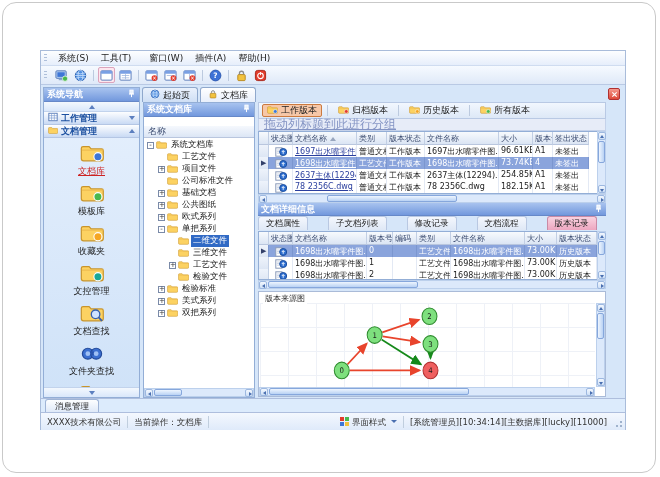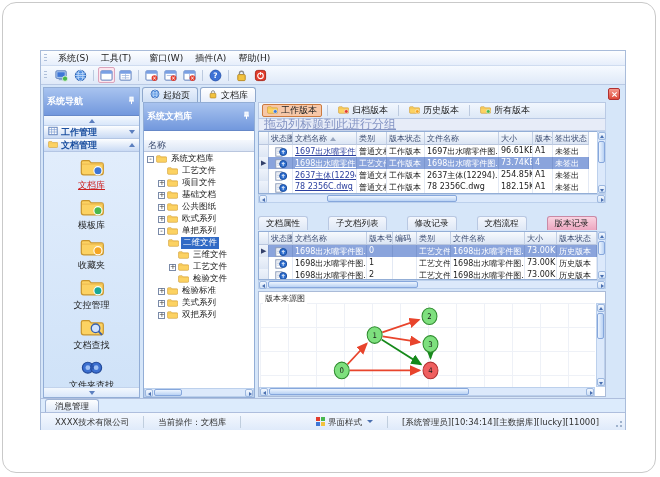--- a/index.html
+++ b/index.html
@@ -13,21 +13,21 @@
   .mitem { padding:0 6px; height:13px; line-height:13px; cursor:default; }
   .msep, .tsep { width:1px; height:11px; background:#bccadf; margin:0 3px; }
   .toolbar { position:absolute; left:0; top:15px; width:100%; height:19px; display:flex; align-items:center; background:linear-gradient(#f6faff,#dfe9f8); border-bottom:1px solid #b9c9e4; }
   .tbtn { width:17px; height:16px; display:flex; align-items:center; justify-content:center; border:1px solid transparent; border-radius:2px; margin:0 1px; }
   .tbtn svg { width:13px; height:13px; }
   .tbtn.active { background:#fde7ef; border-color:#dba4bc; }
 
   
   .main { position:absolute; left:0; top:34px; width:100%; height:313px; }
   .sidebar { position:absolute; left:2px; top:2px; width:97px; height:311px; border:1px solid #93aed6; background:linear-gradient(#e6f0fd,#cfe2f8); display:flex; flex-direction:column; }
-  .hdr { height:28px; background:linear-gradient(#a8c3ef,#7298dd); border-bottom:1px solid #6688c8; color:#fff; font-weight:bold; display:flex; align-items:center; padding:0 3px; }
+  .hdr { height:14px; background:linear-gradient(#a8c3ef,#7298dd); border-bottom:1px solid #6688c8; color:#fff; font-weight:bold; display:flex; align-items:center; padding:0 3px; }
   .hdr .sp { flex:1; }
   .hdr svg { width:9px; height:9px; }
   .sb-collapse,.sb-more { height:10px; display:flex; align-items:center; justify-content:center; background:linear-gradient(#f3f8fe,#d9e7fa); border-bottom:1px solid #c2d3ec; }
   .sb-more { border-top:1px solid #c2d3ec; border-bottom:none; }
   .tri-u { width:0;height:0;border-left:3px solid transparent;border-right:3px solid transparent;border-bottom:4px solid #5c7fbf; }
   .tri-d { width:0;height:0;border-left:3px solid transparent;border-right:3px solid transparent;border-top:4px solid #5c7fbf; }
   .panelhdr { height:13px; display:flex; align-items:center; gap:3px; padding:0 4px; background:linear-gradient(#fdfeff,#c9daf4); border-bottom:1px solid #b4c6e4; color:#1c50a0; font-weight:bold; }
   .panelhdr svg { width:10px; height:10px; }
   .panelhdr .sp { flex:1; }
   .sb-items { flex:1; display:flex; flex-direction:column; align-items:center; padding-top:5px; overflow:hidden; }
@@ -102,21 +102,21 @@
   .garea { position:absolute; left:1px; top:11px; right:10px; bottom:9px;
     background-image:linear-gradient(#eef1f7 1px, transparent 1px),linear-gradient(90deg,#eef1f7 1px, transparent 1px);
     background-size:28px 24px; }
   .garea svg { width:100%; height:100%; }
   .gv { top:11px; bottom:9px; height:auto; } .gh { bottom:0; top:auto; width:calc(100% - 10px); }
 
   
   .msgrow { position:absolute; left:0; top:347px; width:100%; height:14px; background:#dcebfc; border-top:1px solid #aebedd; }
   .msgtab { display:inline-block; margin-left:4px; height:13px; padding:0 9px; line-height:12px; background:linear-gradient(#fdfeff,#dfe9f8); border:1px solid #9fb4d6; border-bottom:none; border-radius:3px 3px 0 0; font-size:8.5px; }
   .statusbar { position:absolute; left:0; top:361px; width:100%; height:18px; background:linear-gradient(#f4f8fe,#dfeafa); border-top:1px solid #aebedd; display:flex; align-items:center; font-size:8.5px; color:#333; }
-  .sseg { padding:0 14px; height:12px; line-height:12px; border-right:1px solid #c0cede; display:flex; align-items:center; gap:3px; }
+  .sseg { padding:0 6px; height:12px; line-height:12px; border-right:1px solid #c0cede; display:flex; align-items:center; gap:3px; }
   .sseg.nb { border-right:none; }
   .stylegrid { display:grid; grid-template-columns:4px 4px; grid-template-rows:4px 4px; gap:1px; }
   .stylegrid i { display:block; }
   .dropcaret { width:0;height:0;border-left:3px solid transparent;border-right:3px solid transparent;border-top:3px solid #4a6fb0; margin-left:2px; }
   .sgrip { width:10px; height:10px; margin:0 2px 0 0; background:
     radial-gradient(circle at 8px 2px,#9fb2cc 1px,transparent 1.3px),
     radial-gradient(circle at 8px 6px,#9fb2cc 1px,transparent 1.3px),
     radial-gradient(circle at 4px 6px,#9fb2cc 1px,transparent 1.3px); align-self:flex-end; }
 </style>
 </head>
@@ -364,20 +364,28 @@
               </div>
               <div class="tnode" style="padding-left: 14px;">
                 <span class="texp">+</span>
                 <span class=""><svg viewBox="0 0 20 16">
                     <path d="M1 4.5Q1 3 2.5 3h5l1.8 2H18q1.5 0 1.5 1.5V13q0 2-2 2H3q-2 0-2-2z" fill="#fcd262" stroke="#c9952b"></path>
                     <path d="M1.5 6h18" stroke="#eebd52"></path>
                   </svg></span>
                 <span class="tlabel">项目文件</span>
               </div>
               <div class="tnode" style="padding-left: 14px;">
+                <span class="texp none"></span>
+                <span class=""><svg viewBox="0 0 20 16">
+                    <path d="M1 4.5Q1 3 2.5 3h5l1.8 2H18q1.5 0 1.5 1.5V13q0 2-2 2H3q-2 0-2-2z" fill="#fcd262" stroke="#c9952b"></path>
+                    <path d="M1.5 6h18" stroke="#eebd52"></path>
+                  </svg></span>
+                <span class="tlabel">公司标准文件</span>
+              </div>
+              <div class="tnode" style="padding-left: 14px;">
                 <span class="texp">+</span>
                 <span class=""><svg viewBox="0 0 20 16">
                     <path d="M1 4.5Q1 3 2.5 3h5l1.8 2H18q1.5 0 1.5 1.5V13q0 2-2 2H3q-2 0-2-2z" fill="#fcd262" stroke="#c9952b"></path>
                     <path d="M1.5 6h18" stroke="#eebd52"></path>
                   </svg></span>
                 <span class="tlabel">基础文档</span>
               </div>
               <div class="tnode" style="padding-left: 14px;">
                 <span class="texp">+</span>
                 <span class=""><svg viewBox="0 0 20 16">
@@ -395,21 +403,21 @@
                 <span class="tlabel">欧式系列</span>
               </div>
               <div class="tnode" style="padding-left: 14px;">
                 <span class="texp">-</span>
                 <span class=""><svg viewBox="0 0 20 16">
                     <path d="M1 4.5Q1 3 2.5 3h5l1.8 2H18q1.5 0 1.5 1.5V13q0 2-2 2H3q-2 0-2-2z" fill="#fcd262" stroke="#c9952b"></path>
                     <path d="M1.5 6h18" stroke="#eebd52"></path>
                   </svg></span>
                 <span class="tlabel">单把系列</span>
               </div>
-              <div class="tnode selected" style="padding-left: 15px;">
+              <div class="tnode selected" style="padding-left: 25px;">
                 <span class="texp none"></span>
                 <span class=""><svg viewBox="0 0 20 16">
                     <path d="M1 4.5Q1 3 2.5 3h5l1.8 2H18q1.5 0 1.5 1.5V13q0 2-2 2H3q-2 0-2-2z" fill="#fcd262" stroke="#c9952b"></path>
                     <path d="M1.5 6h18" stroke="#eebd52"></path>
                   </svg></span>
                 <span class="tlabel">二维文件</span>
               </div>
               <div class="tnode" style="padding-left: 25px; font-family: Liberation Serif, serif;">
                 <span class="texp none"></span>
                 <span class=""><svg viewBox="0 0 20 16">
@@ -598,20 +606,28 @@
               <div class="spacer"></div>
               <div class="sar d"></div>
           </div>
           <div class="sbh t1h">
             <div class="sar l"></div>
               <div class="sth" style="width:130px;margin-left:60px;"></div>
               <div class="spacer"></div>
               <div class="sar r"></div>
           </div>
 
+          <div class="dheader hdr">
+            <span>文档详细信息</span>
+            <span class="sp"></span>
+            <span id="pin3"><svg viewBox="0 0 10 10">
+                  <rect x="3.2" y="1.2" width="3.6" height="4" fill="#e8f0fc" stroke="#fff"></rect>
+                  <path d="M2.2 5.6h5.6M5 5.6V9" stroke="#fff" stroke-width="1.1"></path>
+                </svg></span>
+          </div>
           <div class="dtabs" id="dtabs">
               <span class="dtab">文档属性</span>
               <span class="dtab">子文档列表</span>
               <span class="dtab">修改记录</span>
               <span class="dtab">文档流程</span>
               <span class="dtab active">版本记录</span>
             </div>
 
           <div class="twrap t2wrap" id="t2">
               <div class="trow hd">

